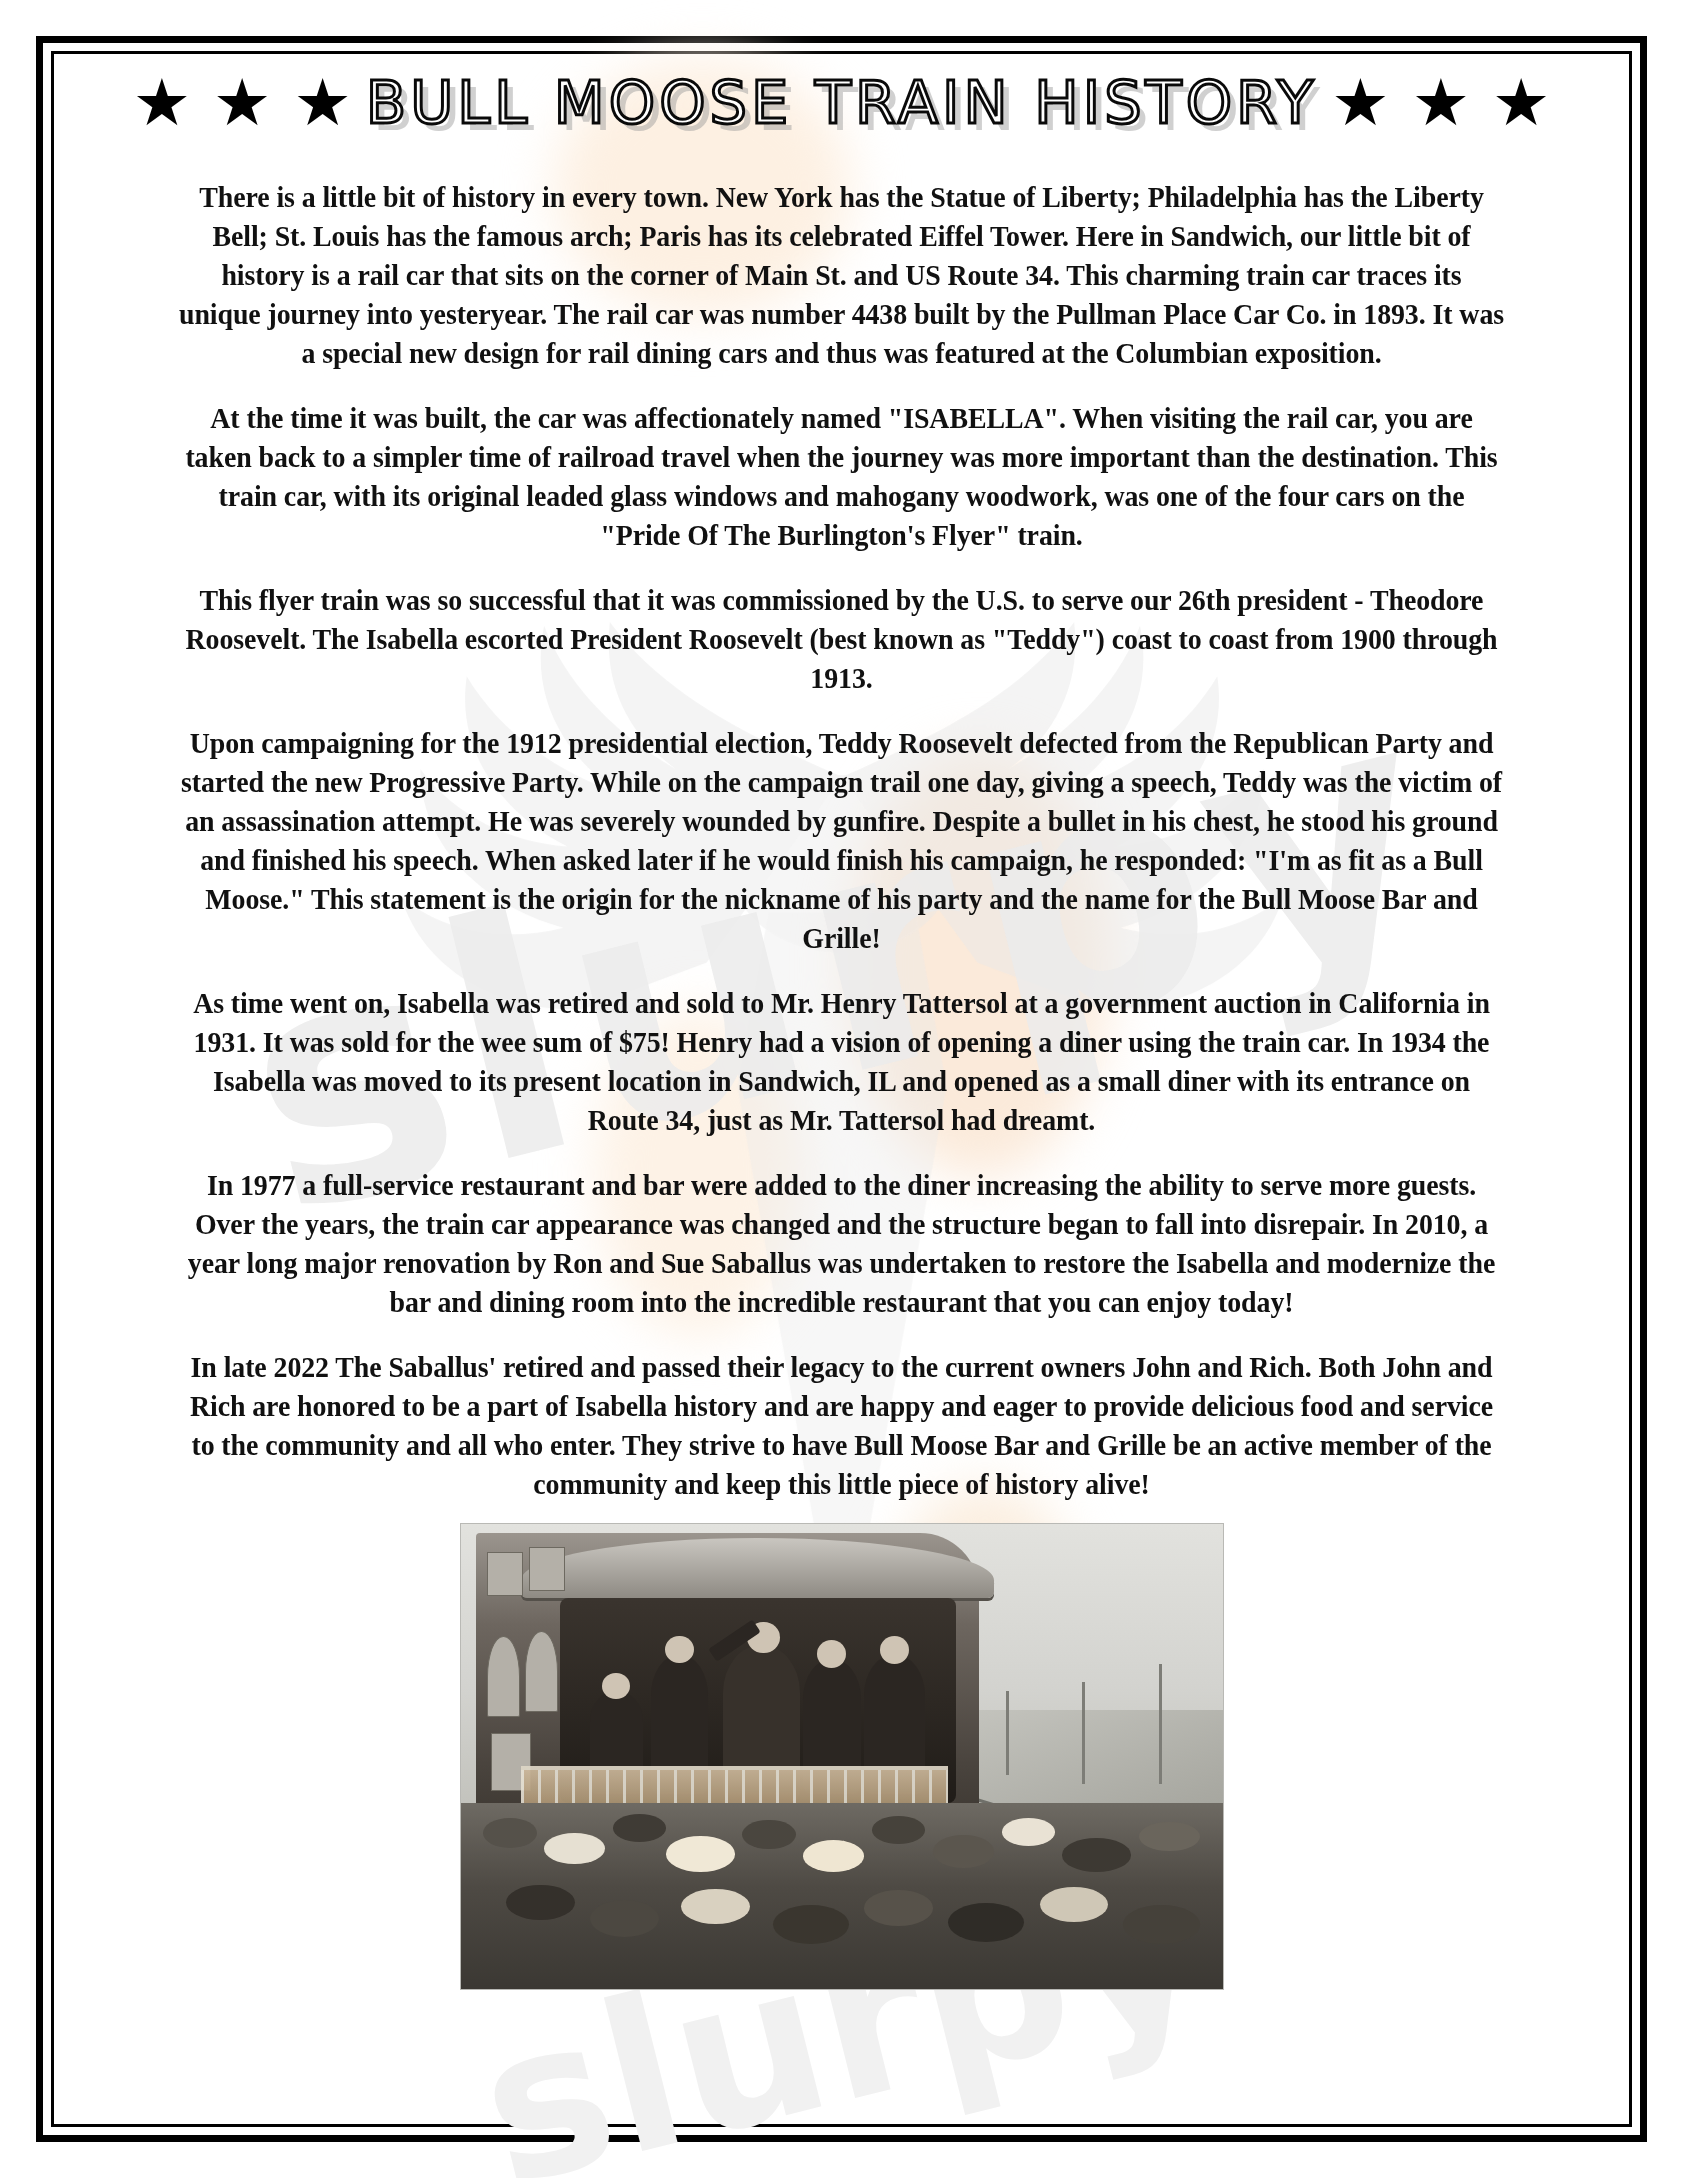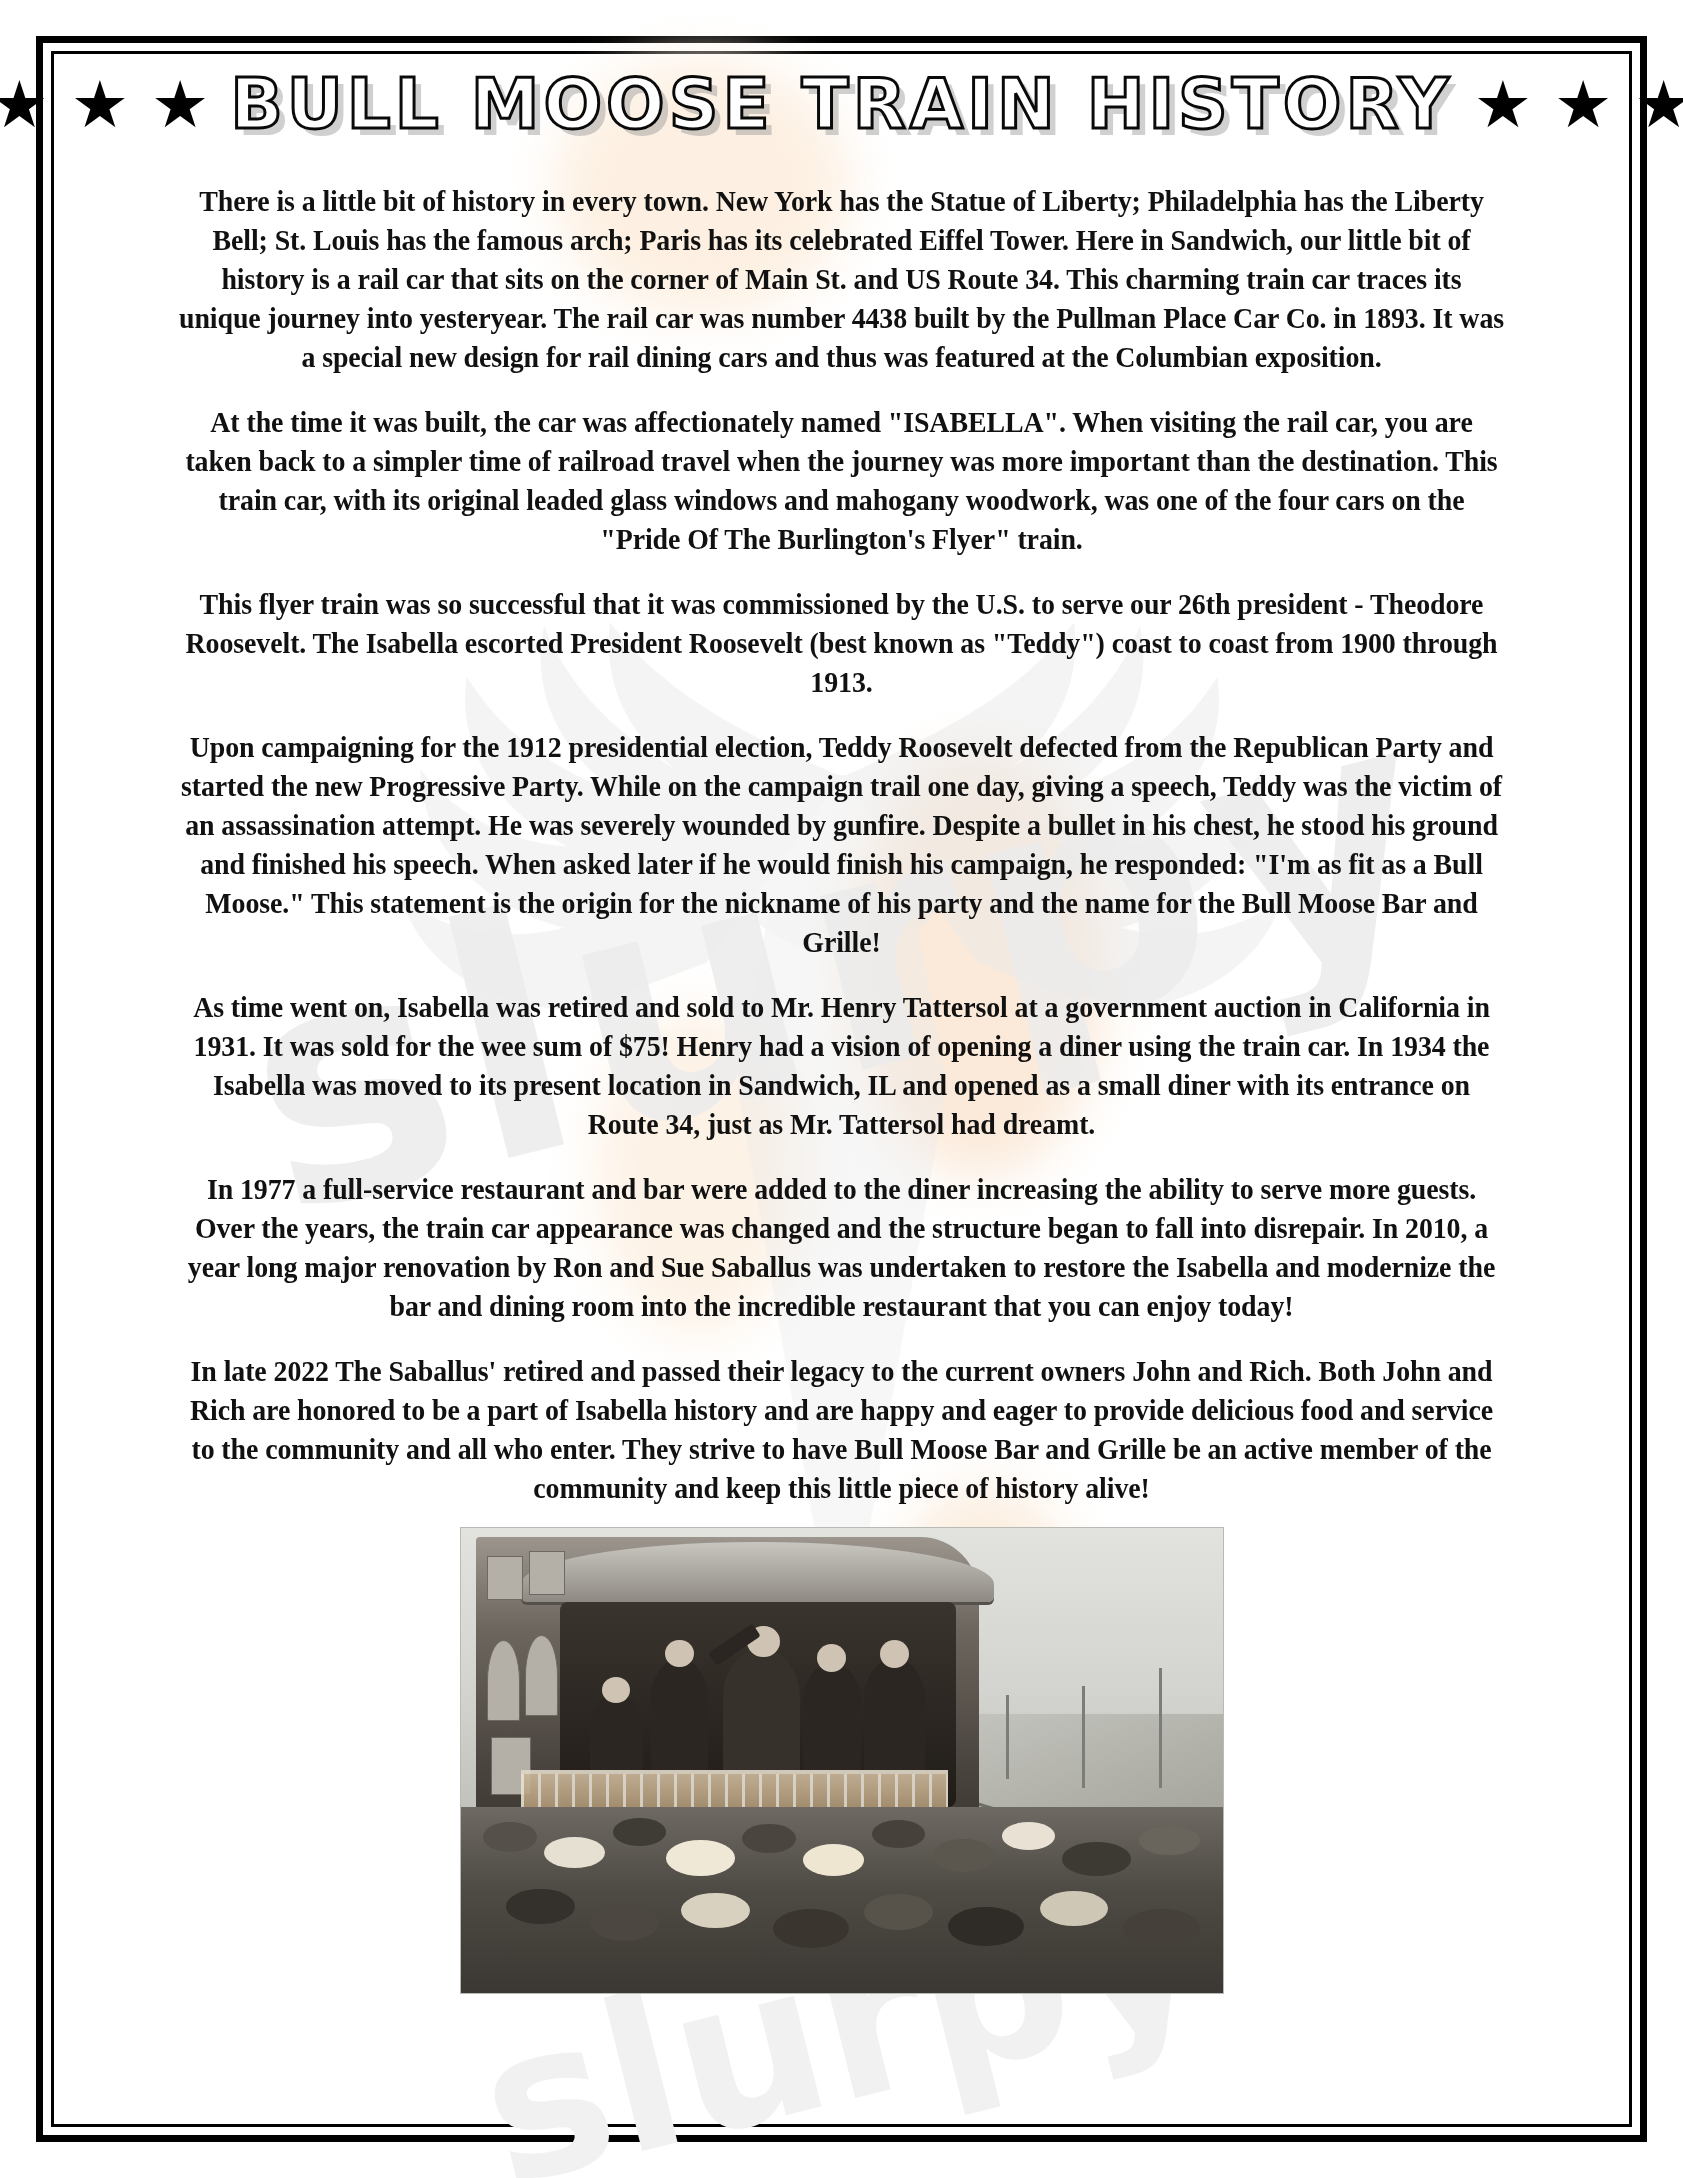--- a/index.html
+++ b/index.html
@@ -110,24 +110,24 @@
   }
   .star {
     font-size: 65px;
     line-height: 1;
     color: #000000;
     font-family: "DejaVu Sans", sans-serif;
     display: inline-block;
   }
   .title-text {
     flex: 0 0 auto;
-    margin: 0 21px;
+    margin: 0 14px;
     font-family: "DejaVu Sans", sans-serif;
-    font-weight: 700;
-    font-size: 69px;
+    font-weight: 400;
+    font-size: 59px;
     line-height: 1;
     letter-spacing: 4px;
     color: #ffffff;
     -webkit-text-stroke: 3px #0a0a0a;
     text-shadow: 7px 7px 0 rgba(150,150,150,.45);
     white-space: nowrap;
   }
 
   
   .para {

